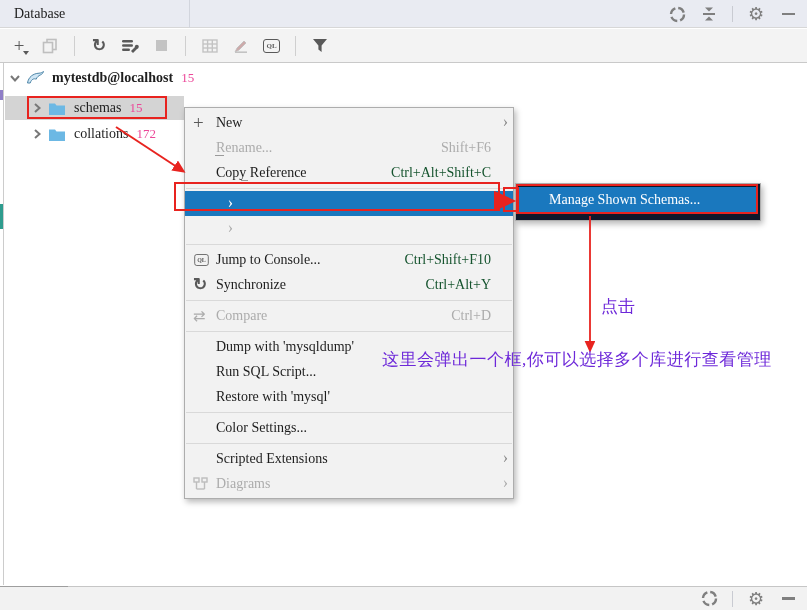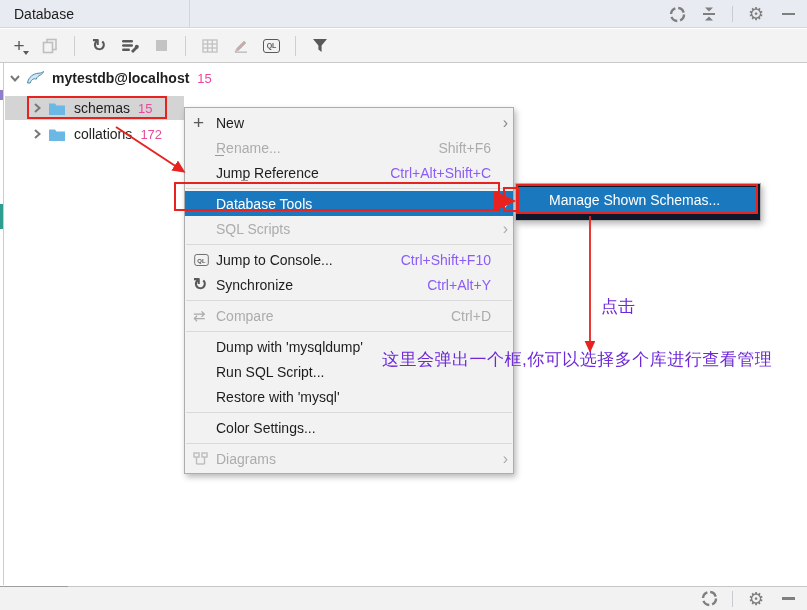--- a/index.html
+++ b/index.html
@@ -1,19 +1,19 @@
 <!DOCTYPE html>
 <html><head>
 <meta charset="utf-8">
 <style>
   * { margin:0; padding:0; box-sizing:border-box; }
   html,body { background:#ffffff; }
   body { font-family:"Liberation Sans", sans-serif; }
   #app { position:relative; width:807px; height:610px; background:#ffffff; overflow:hidden;
-         font-family:Liberation Sans, sans-serif; }
+         font-family:Liberation Serif, serif; }
 
   
   .header { position:absolute; left:0; top:0; width:807px; height:28px;
             background:#e9ebf2; border-bottom:1px solid #d7d7d7; }
   .header-tab { position:absolute; left:0; top:0; width:190px; height:28px;
                 border-right:1px solid #d2d5dd; display:flex; align-items:center;
                 padding-left:14px; font-size:14px; color:#1c1c1c; }
   .header-icons { position:absolute; right:10px; top:0; height:28px; display:flex;
                   align-items:center; gap:14px; }
   .hdr-sep { width:1px; height:16px; background:#c9cbd2; }
@@ -57,21 +57,21 @@
   .node-count { color:#ec4899; font-size:13px; margin-left:8px; }
 
   
   .menu { position:absolute; left:184px; top:107px; width:330px; background:#f2f2f2;
           border:1px solid #adadad; box-shadow:2px 3px 6px rgba(0,0,0,0.28);
           padding:2px 0; z-index:10; }
   .menu-item { display:flex; align-items:center; height:25px; padding:0 5px 0 8px;
                font-size:14px; color:#1d1d1d; position:relative; }
   .mi-icon { width:23px; display:inline-flex; align-items:center; color:#595959; }
   .mi-label { flex:1; white-space:nowrap; }
-  .mi-shortcut { color:#8b5cf6; margin-left:22px; white-space:nowrap; }
+  .mi-shortcut { color:#14532d; margin-left:22px; white-space:nowrap; }
   .mi-arrow { width:11px; margin-left:6px; color:#8a8a8a; text-align:right; }
   .mi-arrow.has::after { content:"›"; font-size:16px; line-height:10px; }
   .menu-item.disabled .mi-label, .menu-item.disabled .mi-shortcut,
   .menu-item.disabled .mi-arrow, .menu-item.disabled .mi-icon { color:#acacac; }
   .menu-item.selected { background:#1a78be; color:#ffffff; }
   .menu-item.selected .mi-label, .menu-item.selected .mi-arrow,
   .menu-item.selected .mi-icon { color:#ffffff; }
   .menu-sep { height:1px; background:#d9d9d9; margin:2.5px 1px; }
   .mnline { position:absolute; height:1px; background:#9a9a9a; z-index:12; }
 
@@ -239,33 +239,31 @@
       <span class="mi-arrow has"></span>
     </div>
     <div class="menu-item disabled">
       <span class="mi-icon"></span>
       <span class="mi-label">Rename...</span>
       <span class="mi-shortcut">Shift+F6</span>
       <span class="mi-arrow"></span>
     </div>
     <div class="menu-item">
       <span class="mi-icon"></span>
-      <span class="mi-label">Jump Reference</span>
+      <span class="mi-label">Copy Reference</span>
       <span class="mi-shortcut">Ctrl+Alt+Shift+C</span>
       <span class="mi-arrow"></span>
     </div>
     <div class="menu-sep"></div>
     <div class="menu-item selected">
       <span class="mi-icon"></span>
-      <span class="mi-label">Database Tools</span>
       <span class="mi-arrow has"></span>
     </div>
     <div class="menu-item disabled">
       <span class="mi-icon"></span>
-      <span class="mi-label">SQL Scripts</span>
       <span class="mi-arrow has"></span>
     </div>
     <div class="menu-sep"></div>
     <div class="menu-item">
       <span class="mi-icon">
           <span class="ql-box" style="transform:scale(0.85);color:#595959"></span>
         </span>
       <span class="mi-label">Jump to Console...</span>
       <span class="mi-shortcut">Ctrl+Shift+F10</span>
       <span class="mi-arrow"></span>
@@ -299,20 +297,25 @@
       <span class="mi-label">Restore with 'mysql'</span>
       <span class="mi-arrow"></span>
     </div>
     <div class="menu-sep"></div>
     <div class="menu-item">
       <span class="mi-icon"></span>
       <span class="mi-label">Color Settings...</span>
       <span class="mi-arrow"></span>
     </div>
     <div class="menu-sep"></div>
+    <div class="menu-item">
+      <span class="mi-icon"></span>
+      <span class="mi-label">Scripted Extensions</span>
+      <span class="mi-arrow has"></span>
+    </div>
     <div class="menu-item disabled">
       <span class="mi-icon">
         <svg width="15" height="14" viewBox="0 0 15 14" fill="none" stroke="#bdbdbd" stroke-width="1.4">
             <rect x="1" y="1" width="5" height="4"></rect>
             <rect x="9" y="1" width="5" height="4"></rect>
             <line x1="3.5" y1="5" x2="3.5" y2="12"></line>
             <line x1="3.5" y1="12" x2="11.5" y2="12"></line>
             <line x1="11.5" y1="5" x2="11.5" y2="12"></line>
           </svg>
       </span>

